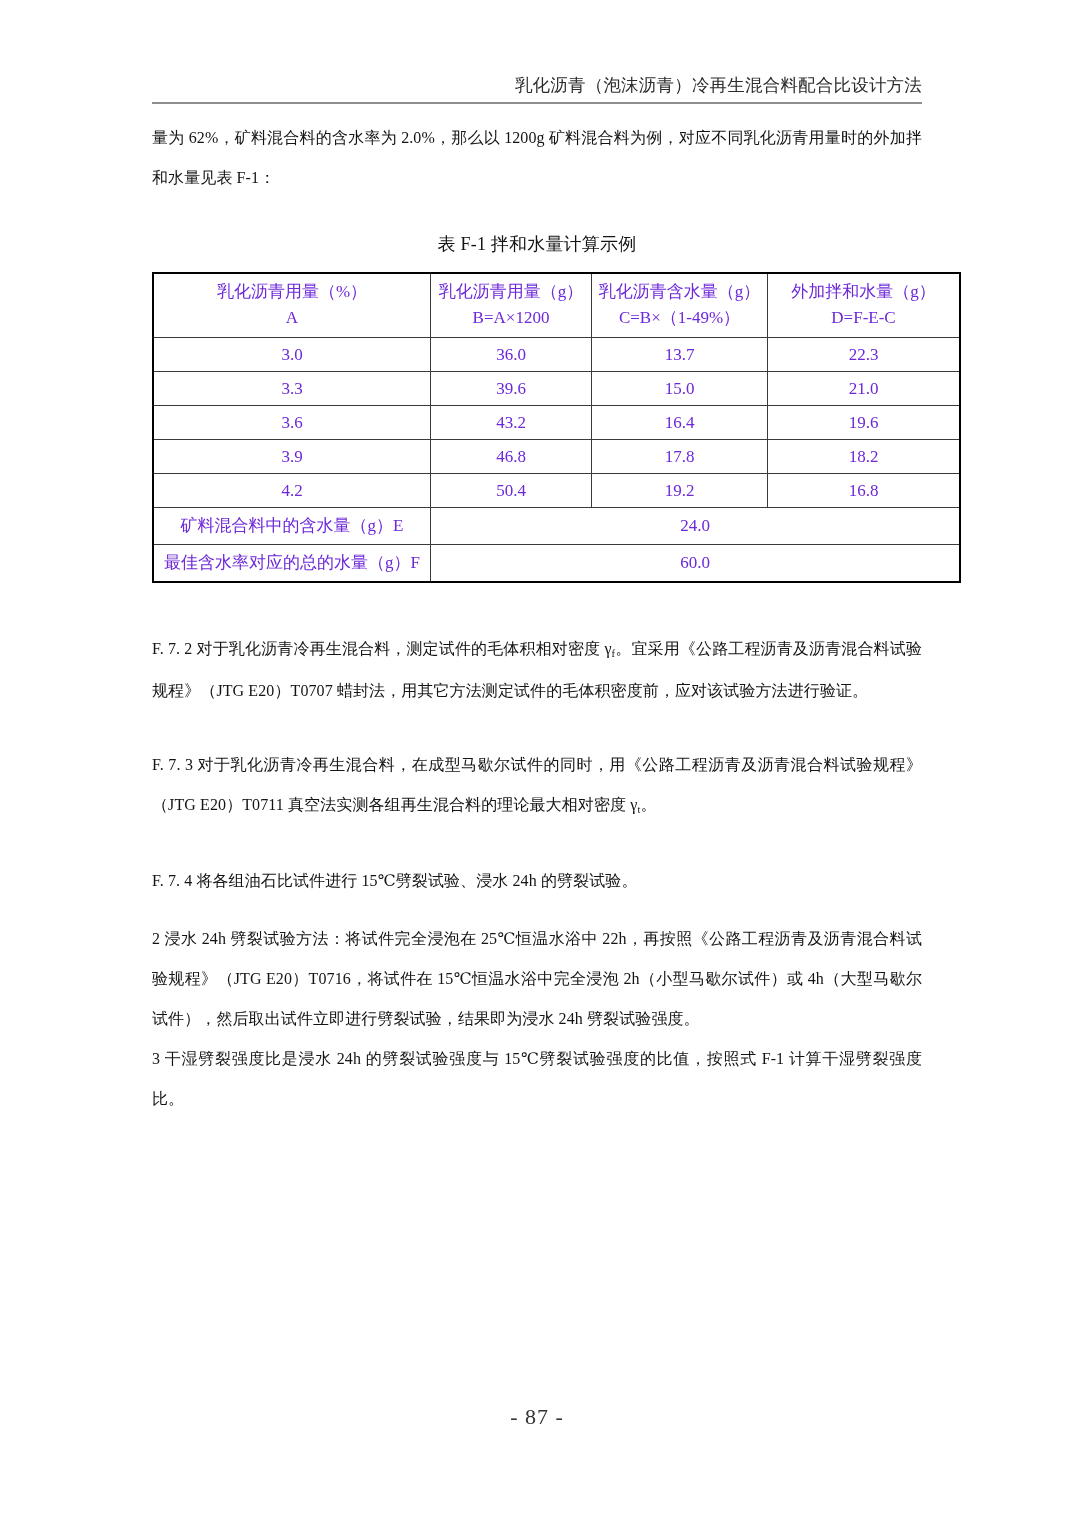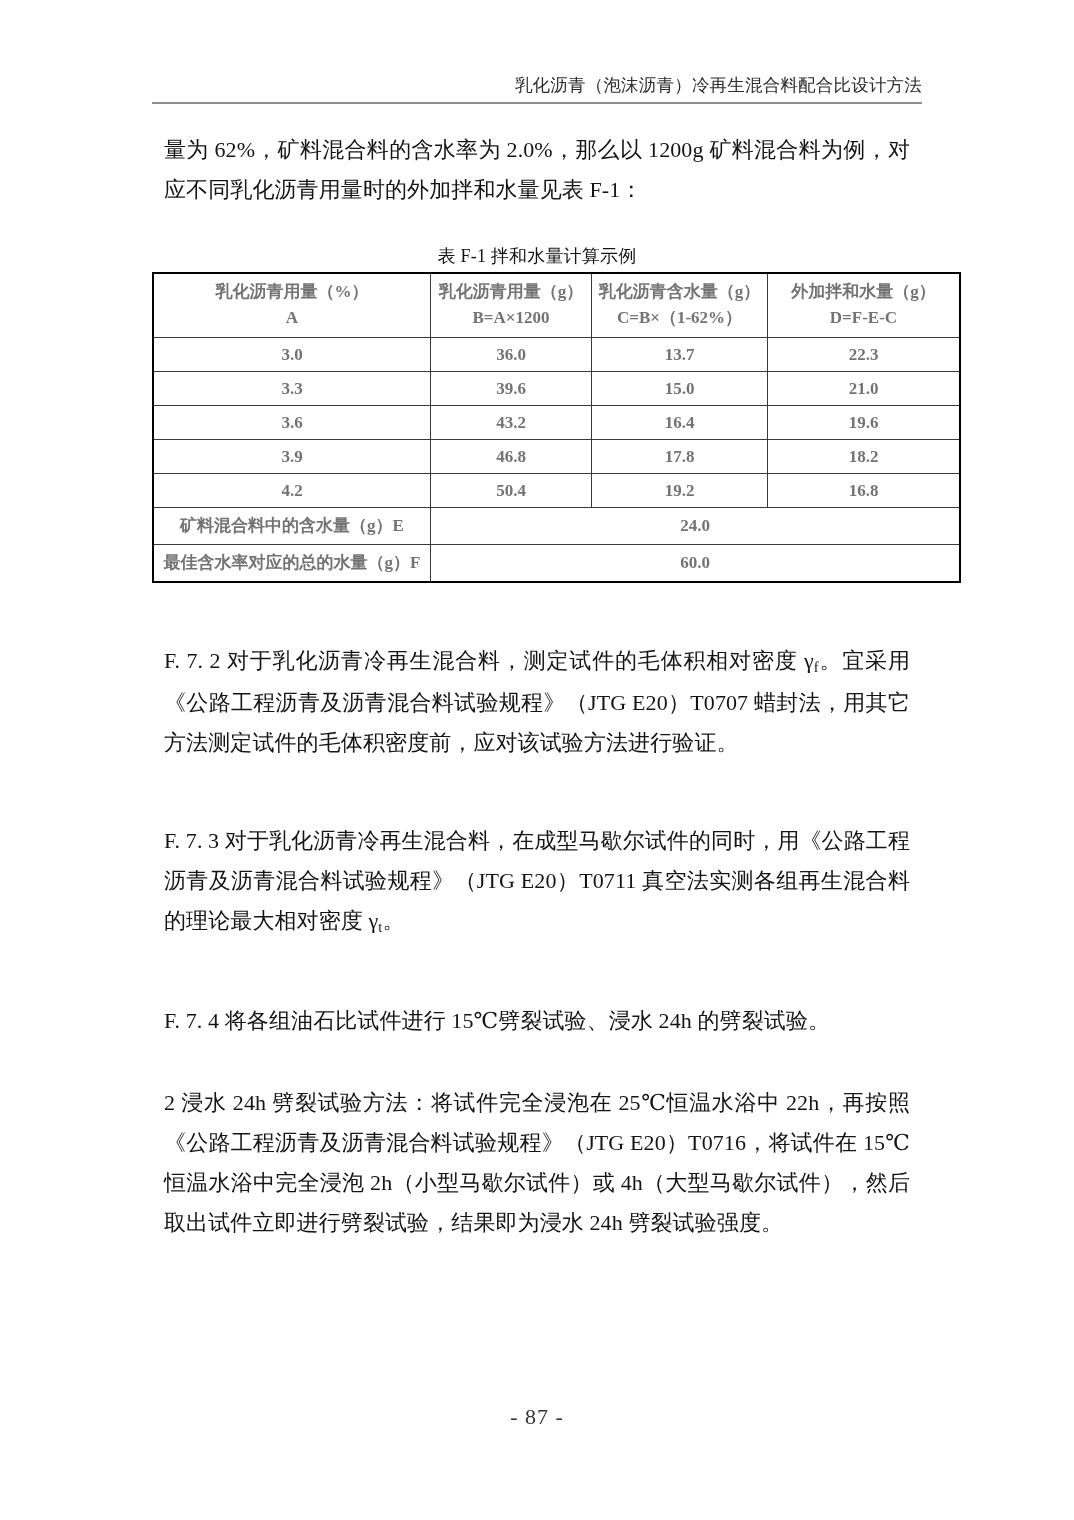--- a/index.html
+++ b/index.html
@@ -41,61 +41,60 @@
   }
 
   
   .body-zone {
     position: absolute;
     left: 152px;
     top: 118px;
     width: 770px;
   }
   p.para {
-    margin: 12px;
-    font-size: 22px;
+    margin: 0;
+    font-size: 16px;
     line-height: 40px;
     text-align: justify;
     text-justify: inter-ideograph;
     letter-spacing: 0.1px;
     color: #141414;
   }
   .gap-sm { height: 18px; }
   .gap-md { height: 34px; }
   .gap-lg { height: 46px; }
 
   sub {
     font-size: 0.66em;
     vertical-align: baseline;
     position: relative;
     top: 0.28em;
   }
 
   
   .table-caption {
-    margin: 0;
+    margin: 12px;
     text-align: center;
     font-size: 18px;
     line-height: 32px;
     color: #141414;
     letter-spacing: 0.2px;
   }
 
   
   .tbl-wrap {
     width: 770px;
   }
   table.data-table {
     border-collapse: collapse;
     width: 770px;
     table-layout: fixed;
     border: 2.5px solid #000;
     font-size: 17px;
-    color: #737373;
-    font-weight: bold;
+    color: #6d28d9;
   }
   table.data-table td {
     border: 1px solid #3a3a3a;
     text-align: center;
     vertical-align: middle;
     padding: 3px 4px;
     line-height: 25px;
   }
   table.data-table td.hd {
     padding: 5px 4px 6px;
@@ -159,21 +158,21 @@
             <td class="hd col1">
               <span class="hd-line1">乳化沥青用量（%）</span>
               <span class="hd-line2">A</span>
             </td>
             <td class="hd col2">
               <span class="hd-line1">乳化沥青用量（g）</span>
               <span class="hd-line2">B=A×1200</span>
             </td>
             <td class="hd col3">
               <span class="hd-line1">乳化沥青含水量（g）</span>
-              <span class="hd-line2">C=B×（1-62%）</span>
+              <span class="hd-line2">C=B×（1-49%）</span>
             </td>
             <td class="hd col4">
               <span class="hd-line1">外加拌和水量（g）</span>
               <span class="hd-line2">D=F-E-C</span>
             </td>
           </tr>
 
           <tr class="body-row">
             <td>3.0</td>
             <td>36.0</td>
@@ -227,19 +226,20 @@
 
     <div class="gap-md"></div>
 
     <p class="para">    F. 7. 4 将各组油石比试件进行 15℃劈裂试验、浸水 24h 的劈裂试验。</p>
 
     <div class="gap-sm"></div>
 
 
     <p class="para">     2  浸水 24h 劈裂试验方法：将试件完全浸泡在 25℃恒温水浴中 22h，再按照《公路工程沥青及沥青混合料试验规程》（JTG E20）T0716，将试件在 15℃恒温水浴中完全浸泡 2h（小型马歇尔试件）或 4h（大型马歇尔试件），然后取出试件立即进行劈裂试验，结果即为浸水 24h 劈裂试验强度。</p>
 
+    <p class="para">     3  干湿劈裂强度比是浸水 24h 的劈裂试验强度与 15℃劈裂试验强度的比值，按照式 F-1 计算干湿劈裂强度比。</p>
   </div>
 
   <div class="footer-zone">
     <span class="page-number">- 87 -</span>
   </div>
 
 </div>
 
 </body></html>

